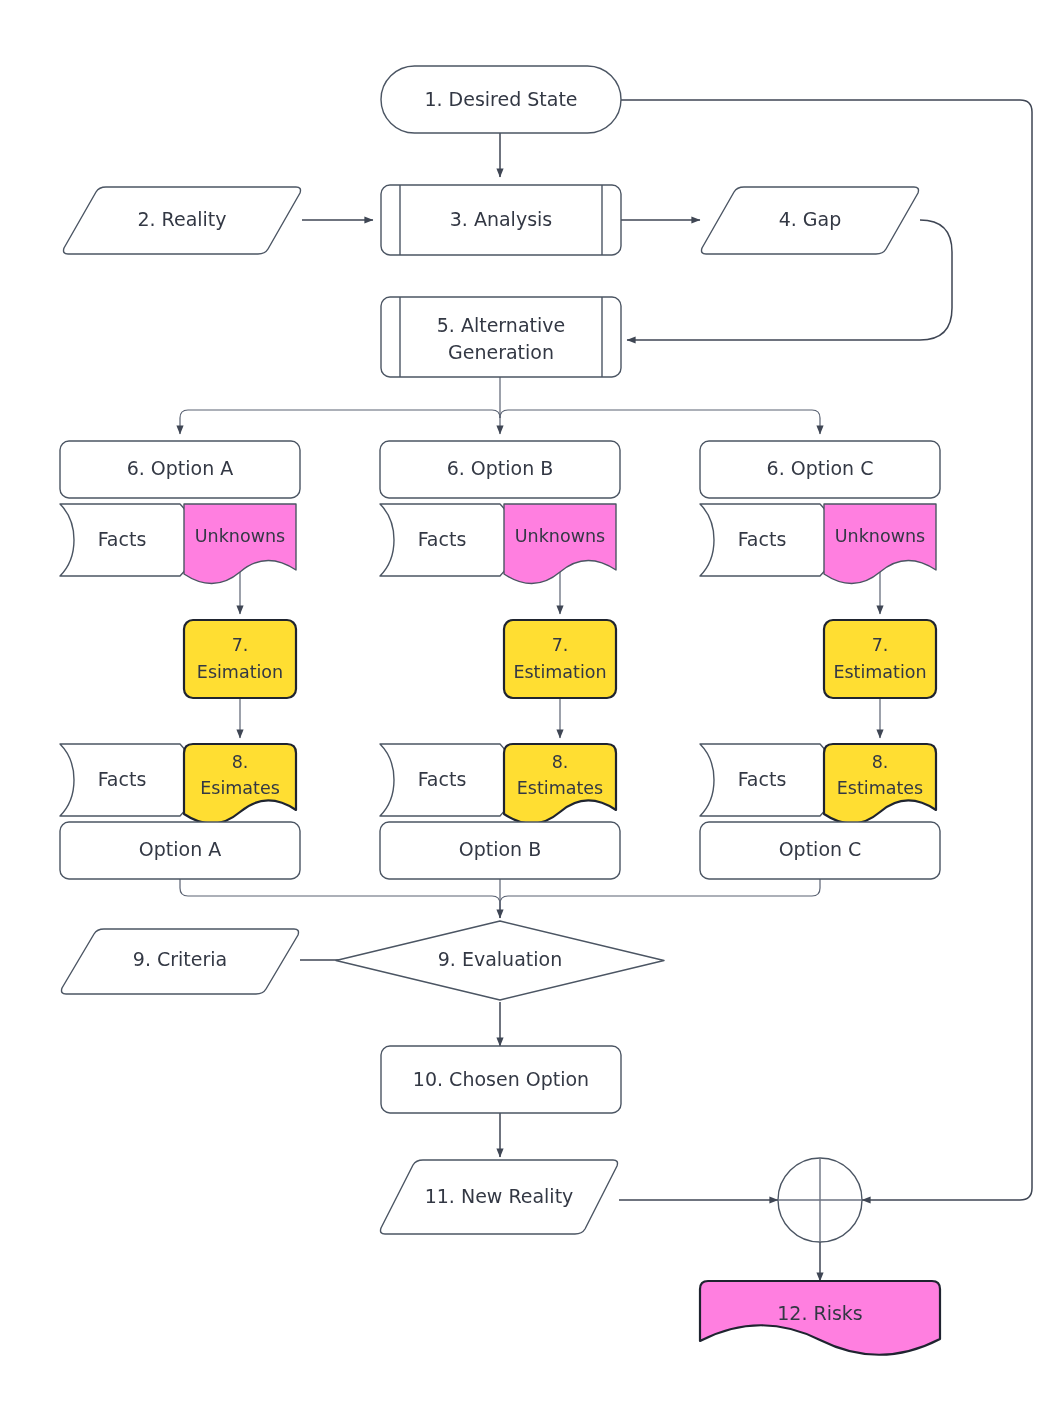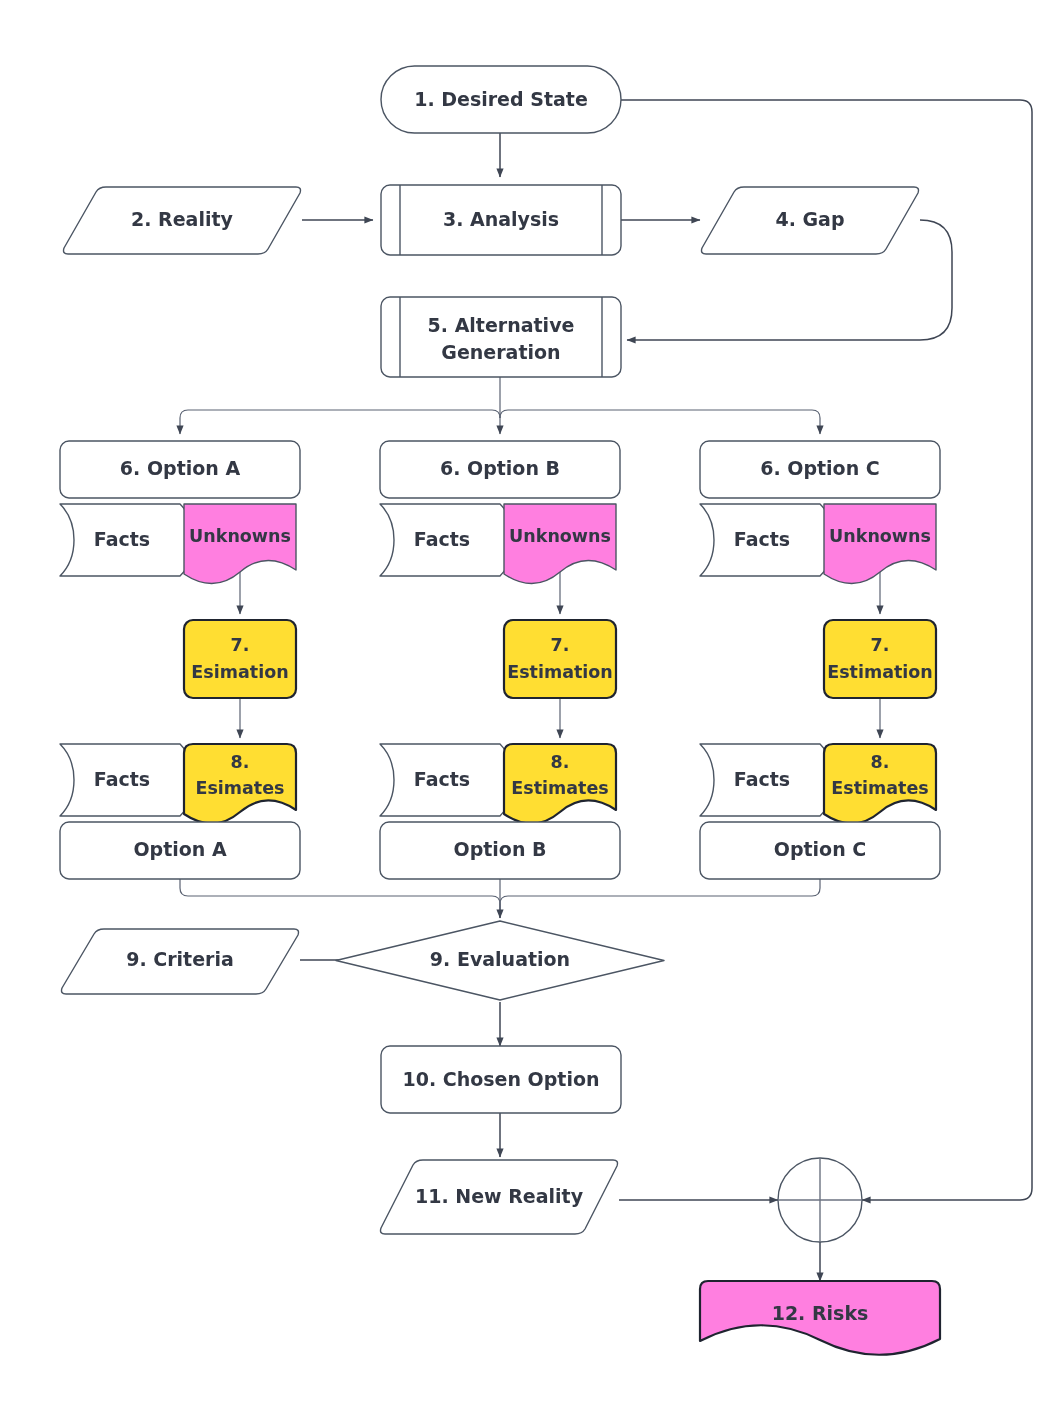--- a/index.html
+++ b/index.html
@@ -10,21 +10,20 @@
   body {
     width: 1062px;
     height: 1401px;
     font-family: "DejaVu Sans", sans-serif;
     overflow: hidden;
   }
   #diagram-root {
     position: relative;
     width: 1024px;
     height: 1401px;
-    font-weight: bold;
   }
   svg#flowchart {
     display: block;
     width: 1062px;
     height: 1401px;
   }
   .shape-fill-white { fill: #ffffff; }
   .shape-fill-pink  { fill: #FF7FE0; }
   .shape-fill-yellow{ fill: #FFDE32; }
   .stroke-thin {

